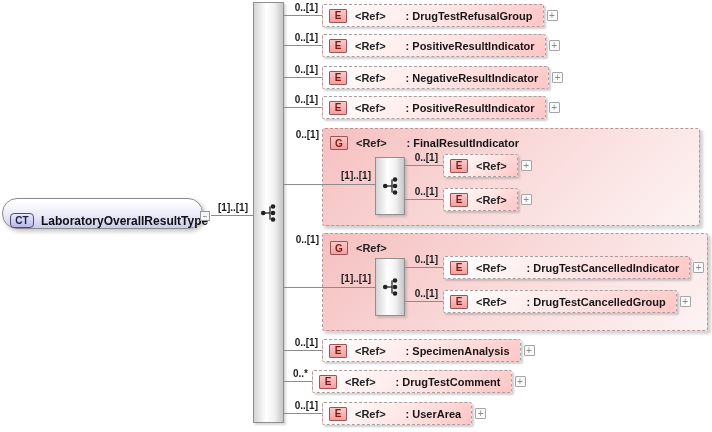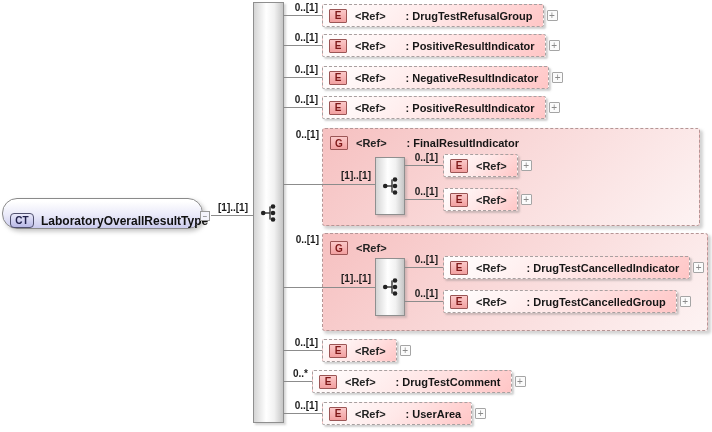--- a/index.html
+++ b/index.html
@@ -194,20 +194,21 @@
       <span class="ref">&lt;Ref&gt;</span>
       <span class="name">: DrugTestCancelledGroup</span>
     </div>
     <div class="plus">+</div>
   </div>
 
   <div class="row" style="left:322px;top:339px">
     <div class="el-box">
       <span class="badge">E</span>
       <span class="ref">&lt;Ref&gt;</span>
+      <span class="name">: SpecimenAnalysis</span>
     </div>
     <div class="plus">+</div>
   </div>
 
   <div class="row" style="left:312px;top:370px">
     <div class="el-box">
       <span class="badge">E</span>
       <span class="ref">&lt;Ref&gt;</span>
       <span class="name">: DrugTestComment</span>
     </div>

